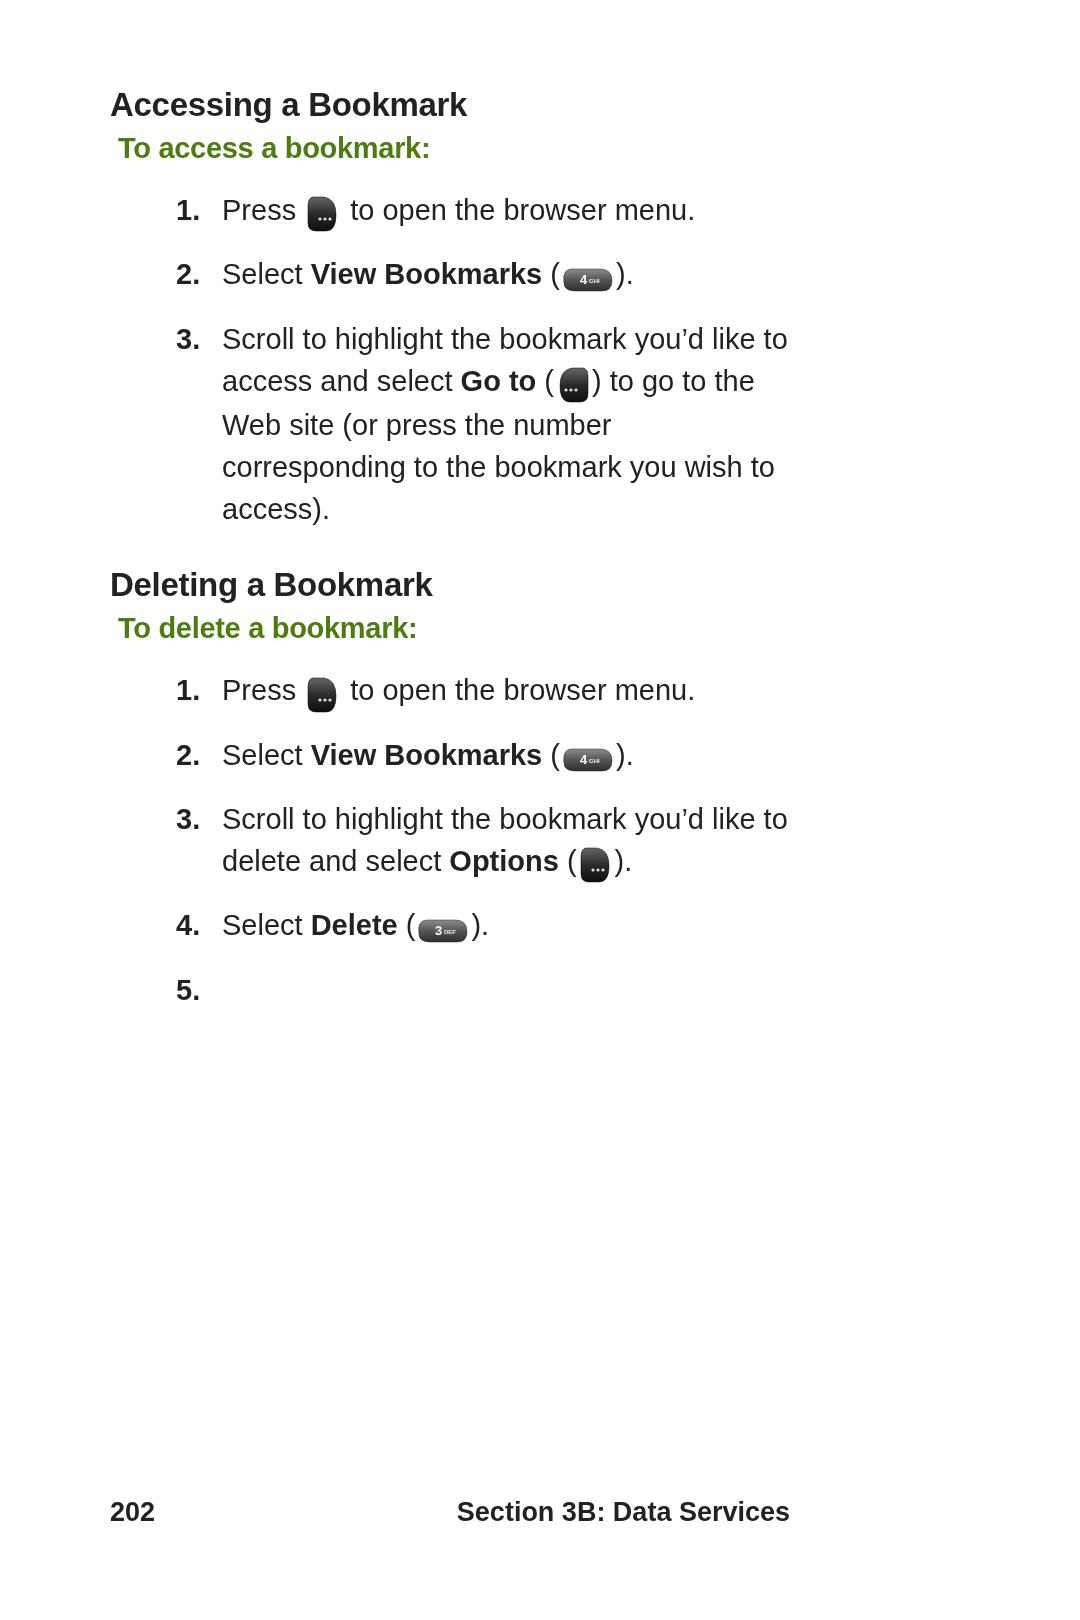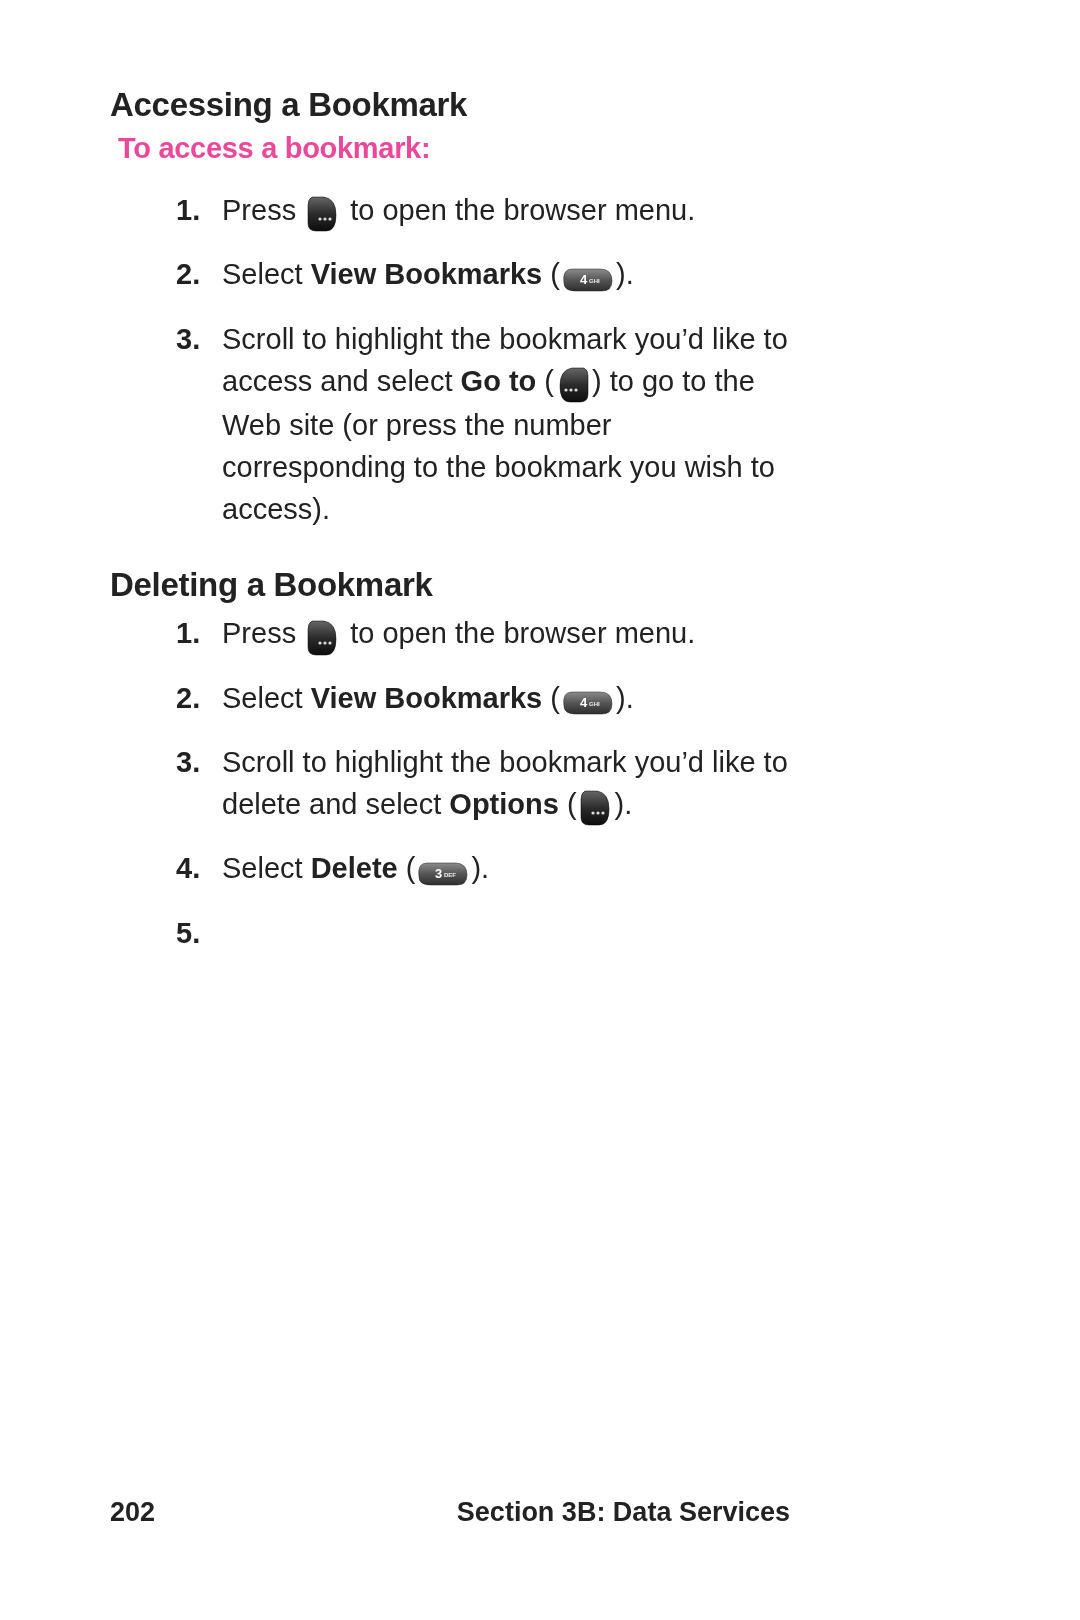--- a/index.html
+++ b/index.html
@@ -20,21 +20,21 @@
   }
   h2.section-heading {
     font-size: 33px;
     font-weight: 700;
     margin: 0 0 8px 0;
     letter-spacing: -0.3px;
   }
   .sub-heading {
     font-size: 29px;
     font-weight: 700;
-    color: #ec4899;
+    color: #4d7c0f;
     margin: 0 0 24px 8px;
     letter-spacing: -0.3px;
   }
   ol.steps {
     list-style: none;
     margin: 0 0 36px 0;
     padding: 0 0 0 72px;
   }
   ol.steps li {
     font-size: 29px;
@@ -131,20 +131,21 @@
     <path d="M28 2 Q32 4 32 10 L32 28 Q32 36 24 36 L14 36 Q4 36 4 20 Q4 4 16 2 Z" fill="url(#gL)" stroke="#000" stroke-width="0.5"></path>
     <g fill="#ddd">
                 <circle cx="10" cy="24" r="1.6"></circle>
                 <circle cx="15" cy="24" r="1.6"></circle>
                 <circle cx="20" cy="24" r="1.6"></circle>
               </g>
   </svg></span>) to go to the Web site (or press the number corresponding to the bookmark you wish to access).</span></li>
     </ol>
 
   <h2 class="section-heading section2-heading">Deleting a Bookmark</h2>
+  <div class="sub-heading">To delete a bookmark:</div>
   <ol class="steps" id="steps-b">
       <li><span class="num">1.</span><span class="step-body">Press <span class="icon softkey-right"><svg viewBox="0 0 34 38">
     <defs>
       <linearGradient id="gR" x1="0" y1="0" x2="0" y2="1">
         <stop offset="0" stop-color="#666"></stop>
                   <stop offset="0.5" stop-color="#2b2b2b"></stop>
                   <stop offset="1" stop-color="#0d0d0d"></stop>
       </linearGradient>
     </defs>
     <path d="M6 2 Q2 4 2 10 L2 28 Q2 36 10 36 L20 36 Q30 36 30 20 Q30 4 18 2 Z" fill="url(#gR)" stroke="#000" stroke-width="0.5"></path>

